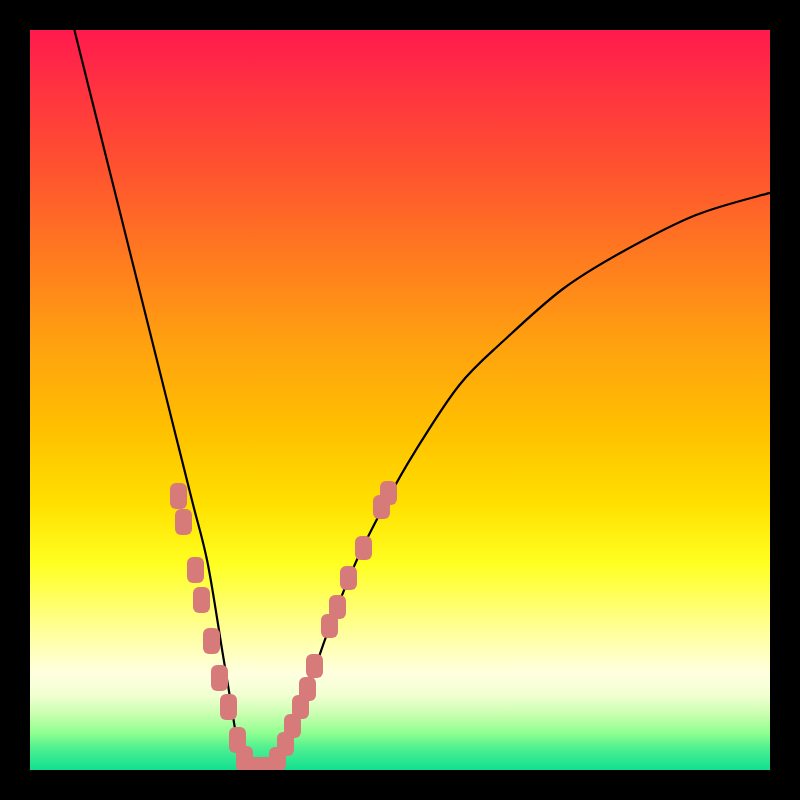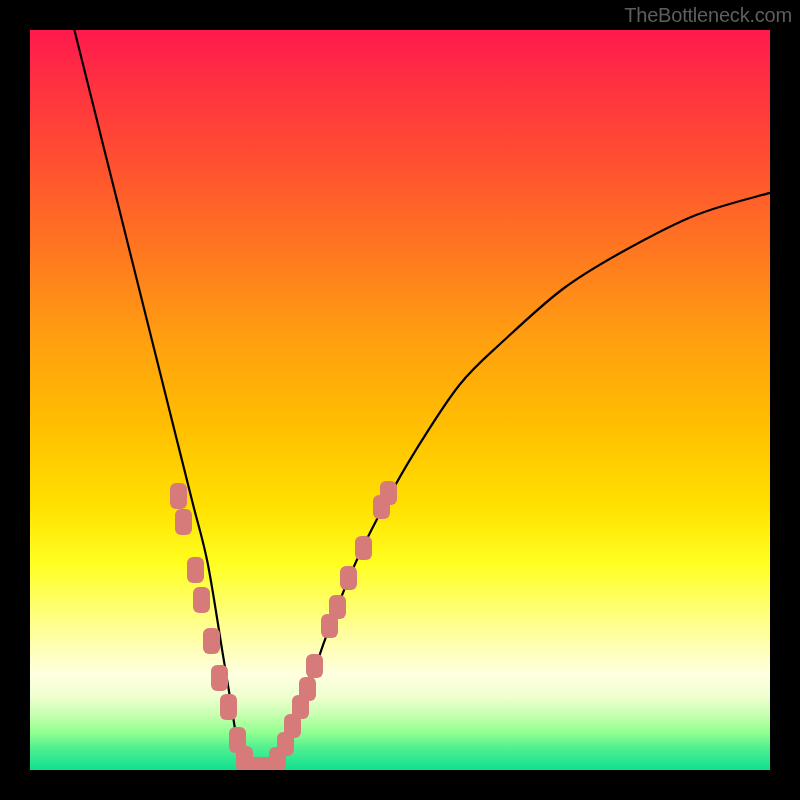--- a/index.html
+++ b/index.html
@@ -68,21 +68,20 @@
     position: absolute;
     border-radius: 6px;
     background: #d77a7a;
     z-index: 15;
   }
 </style>
 </head>
 <body>
 
 <div class="frame">
-  <div class="watermark">TheBottleneck.com</div>
   <div class="plot">
     <svg class="curve" viewBox="0 0 740 740" preserveAspectRatio="none">
       <path fill="none" stroke="#000" stroke-width="2.2" d="M 44.4 0 C 46.86666666666667 9.866666666666655, 54.266666666666666 39.4666666666666, 59.2 59.19999999999993 C 64.13333333333334 78.93333333333327, 69.06666666666666 98.66666666666663, 74 118.39999999999998 C 78.93333333333334 138.13333333333333, 83.86666666666666 157.8666666666667, 88.8 177.60000000000002 C 93.73333333333333 197.33333333333334, 98.66666666666667 217.06666666666663, 103.60000000000001 236.79999999999995 C 108.53333333333335 256.5333333333333, 113.46666666666667 276.26666666666665, 118.4 296 C 123.33333333333334 315.73333333333335, 128.26666666666665 335.46666666666664, 133.2 355.2 C 138.13333333333333 374.93333333333334, 143.06666666666666 394.66666666666663, 148 414.4 C 152.93333333333334 434.1333333333333, 157.86666666666667 453.8666666666667, 162.8 473.6 C 167.73333333333335 493.33333333333337, 172.66666666666666 508.13333333333327, 177.6 532.8 C 182.53333333333333 557.4666666666666, 188.7 599.4, 192.4 621.6 C 196.10000000000002 643.8000000000001, 197.33333333333334 651.2, 199.8 666 C 202.26666666666668 680.8, 204.73333333333335 699.3, 207.20000000000002 710.4 C 209.66666666666669 721.5, 212.13333333333333 727.6666666666667, 214.6 732.6 C 217.06666666666666 737.5333333333333, 218.3 738.7666666666667, 222 740 C 225.7 741.2333333333333, 231.86666666666667 742.4666666666667, 236.8 740 C 241.73333333333335 737.5333333333333, 246.66666666666669 732.6, 251.60000000000002 725.2 C 256.53333333333336 717.8000000000001, 261.46666666666664 707.9333333333334, 266.4 695.6 C 271.3333333333333 683.2666666666667, 276.26666666666665 666, 281.2 651.2 C 286.1333333333333 636.4000000000001, 288.6 626.5333333333333, 296 606.8 C 303.4 587.0666666666666, 315.73333333333335 555, 325.6 532.8 C 335.4666666666667 510.59999999999997, 345.3333333333333 492.1, 355.2 473.6 C 365.06666666666666 455.1, 372.4666666666667 441.53333333333336, 384.8 421.8 C 397.1333333333333 402.06666666666666, 414.4 373.7, 429.2 355.2 C 444 336.7, 456.33333333333337 326.83333333333337, 473.6 310.8 C 490.8666666666667 294.76666666666665, 513.0666666666666 273.8, 532.8 259 C 552.5333333333333 244.2, 569.8 234.33333333333334, 592 222 C 614.2 209.66666666666666, 641.3333333333334 194.86666666666667, 666 185 C 690.6666666666666 175.13333333333333, 727.6666666666666 166.49999999999997, 740 162.79999999999995"></path>
     </svg>
     <div id="dots-layer">
         <div class="dot" style="left: 139.5px; top: 453.2px; width: 17px; height: 26px; background: rgb(215, 122, 122);"></div>
         <div class="dot" style="left: 145.42px; top: 479.1px; width: 17px; height: 26px; background: rgb(215, 122, 122);"></div>
         <div class="dot" style="left: 156.52px; top: 527.2px; width: 17px; height: 26px; background: rgb(215, 122, 122);"></div>
         <div class="dot" style="left: 163.18px; top: 556.8px; width: 17px; height: 26px; background: rgb(215, 122, 122);"></div>
         <div class="dot" style="left: 172.8px; top: 597.5px; width: 17px; height: 26px; background: rgb(215, 122, 122);"></div>

